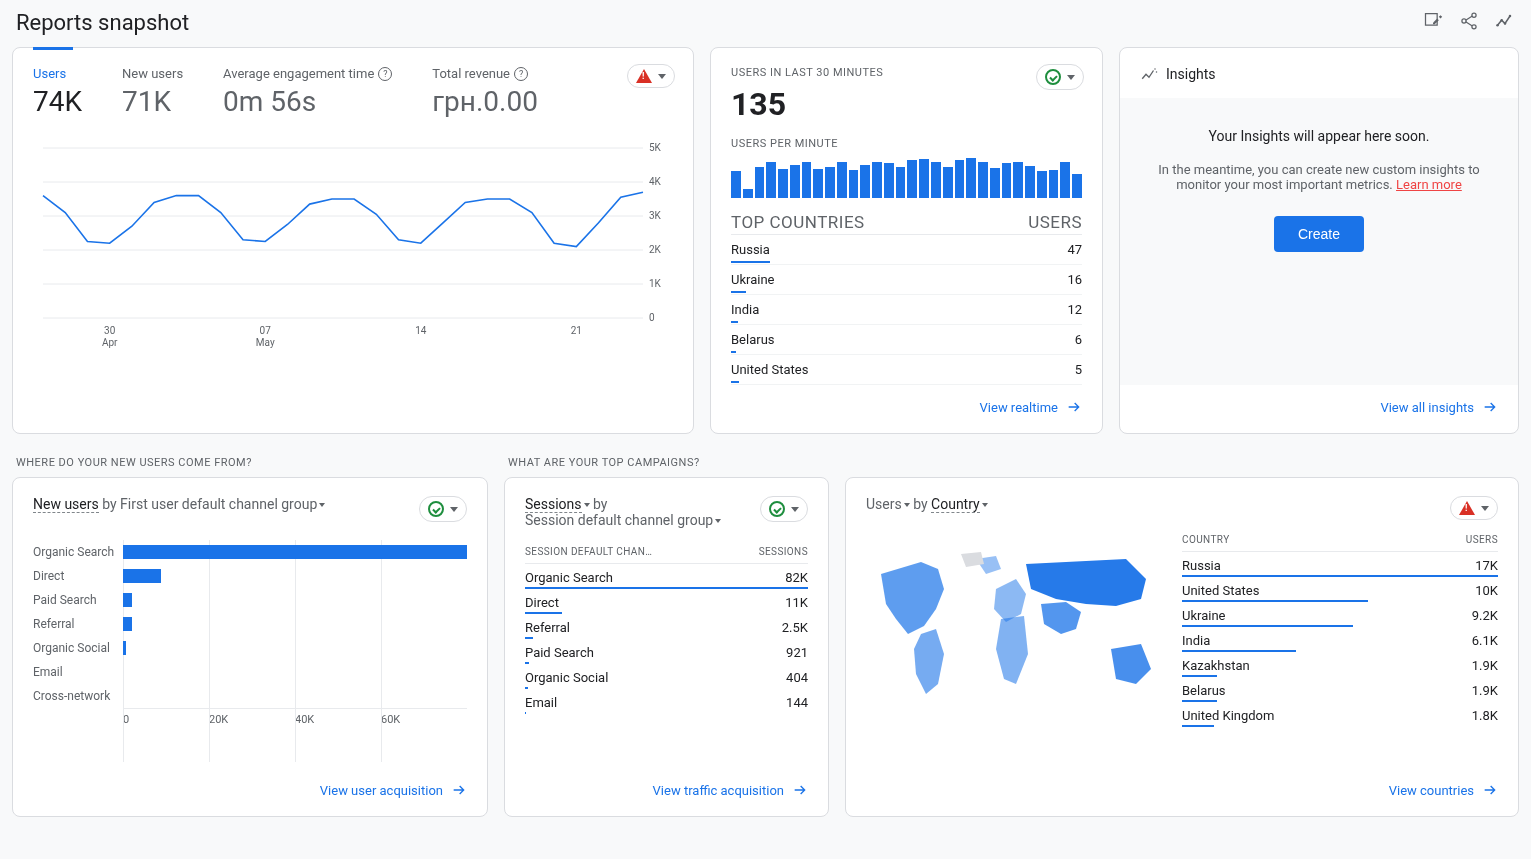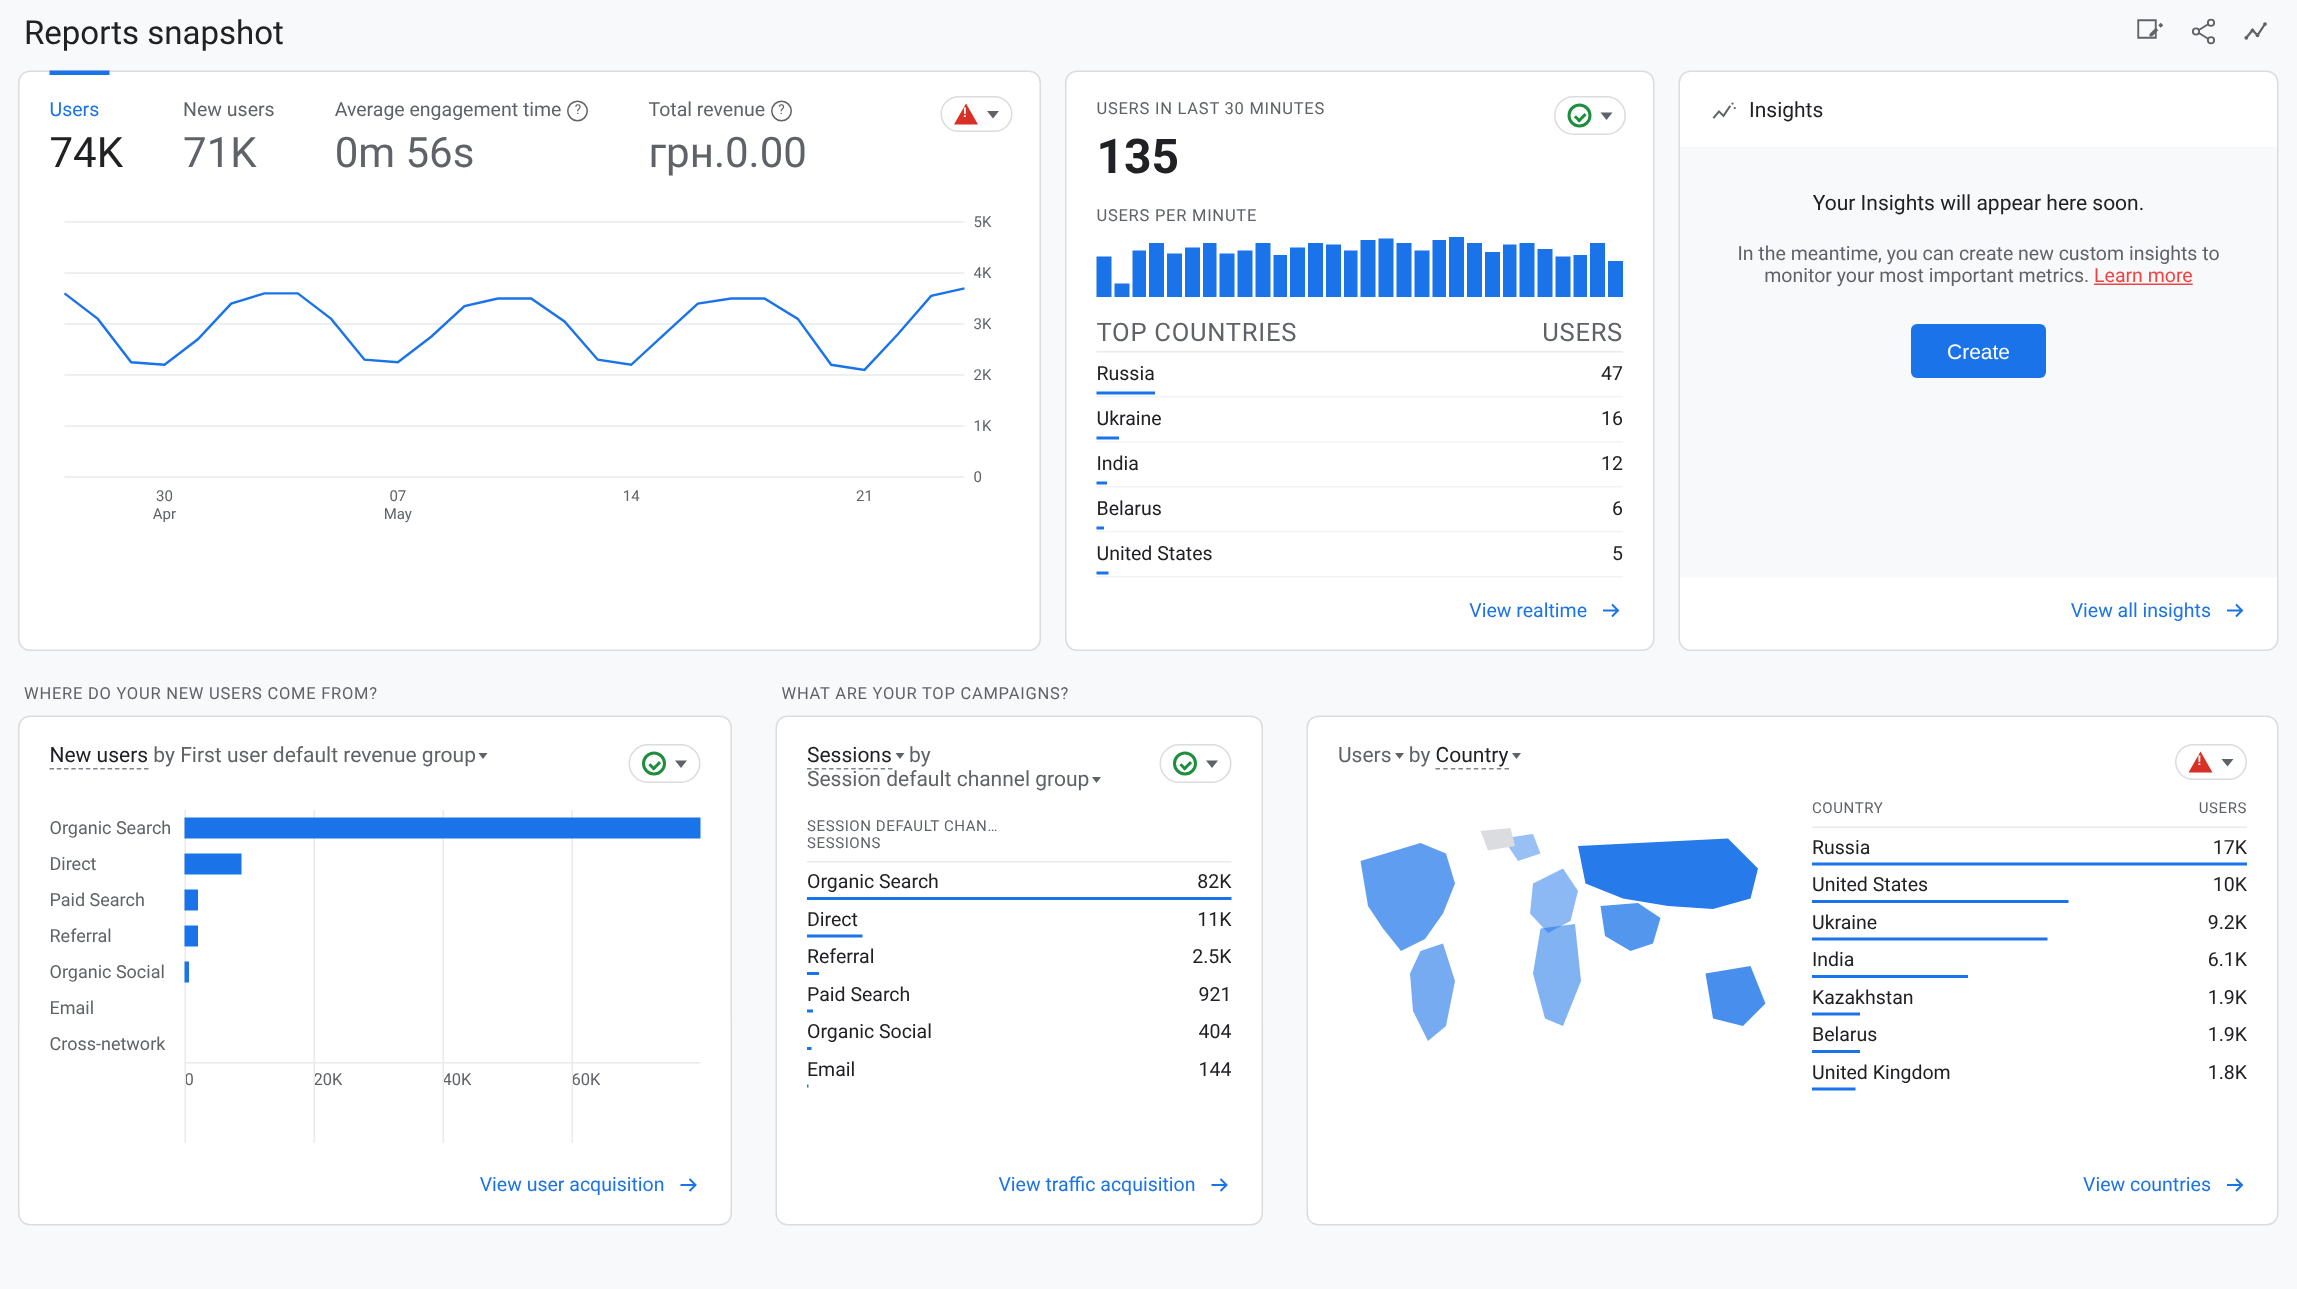--- a/index.html
+++ b/index.html
@@ -47,21 +47,21 @@
 .arrow-icon { width: 16px; height: 16px; }
 
 .insights-head { display: flex; align-items: flex-start; gap: 8px; font-size: 14px; color: #202124; }
 .insights-body { flex: 1; background: #f8f9fa; margin: 14px -20px 0 -20px; padding: 30px 24px; text-align: center; display: flex; flex-direction: column; align-items: center; }
 .insights-msg1 { font-size: 14px; margin-bottom: 18px; }
 .insights-msg2 { font-size: 13px; color: #5f6368; margin-bottom: 24px; }
 .insights-msg2 a { color: #ef4444; }
 .btn-primary { background: #1a73e8; color: #fff; border: none; padding: 10px 24px; border-radius: 4px; font-size: 14px; cursor: pointer; }
 
 .section-label { font-size: 11px; color: #5f6368; letter-spacing: 0.5px; text-transform: uppercase; margin: 0 0 8px 4px; }
-.row2 { display: flex; gap: 29px; }
+.row2 { display: flex; gap: 16px; }
 .row2 > div:first-child { flex: 0 0 476px; }
 .row2 > div:nth-child(2) { flex: 0 0 325px; }
 .row2 > div:nth-child(3) { flex: 1; }
 .row2 .card { height: 340px; display: flex; flex-direction: column; }
 
 .card-title-row { display: flex; justify-content: space-between; align-items: flex-start; }
 .card-title { font-size: 14px; color: #202124; }
 .card-title .primary-dim { color: #5f6368; }
 .card-title .metric-selector { border-bottom: 1px dashed #80868b; cursor: pointer; }
 .tiny-caret { display: inline-block; width: 0; height: 0; border-left: 3px solid transparent; border-right: 3px solid transparent; border-top: 4px solid #5f6368; vertical-align: middle; margin-left: 2px; }
@@ -69,21 +69,21 @@
 .hbar-chart { flex: 1; margin-top: 18px; position: relative; }
 .hbar-row { display: flex; align-items: center; height: 24px; font-size: 12px; color: #5f6368; }
 .hbar-label { width: 90px; }
 .hbar-track { flex: 1; height: 18px; position: relative; }
 .hbar-fill { position: absolute; left: 0; top: 2px; bottom: 2px; background: #1a73e8; }
 .hbar-axis { display: flex; margin-left: 90px; font-size: 11px; color: #5f6368; border-top: 1px solid #e8eaed; padding-top: 4px; }
 .hbar-axis span { flex: 1; text-align: left; }
 .hbar-grid { position: absolute; left: 90px; right: 0; top: 0; bottom: 20px; display: flex; pointer-events: none; }
 .hbar-grid div { flex: 1; border-left: 1px solid #e8eaed; }
 
-.sess-table-head { display: flex; justify-content: space-between; font-size: 10px; color: #5f6368; text-transform: uppercase; letter-spacing: 0.4px; padding: 8px 0 6px 0; border-bottom: 1px solid #e8eaed; margin-top: 10px; flex-direction: column; }
+.sess-table-head { display: flex; justify-content: space-between; font-size: 10px; color: #5f6368; text-transform: uppercase; letter-spacing: 0.4px; padding: 8px 0 6px 0; border-bottom: 1px solid #e8eaed; margin-top: 10px; }
 .sess-row { display: flex; justify-content: space-between; font-size: 13px; padding: 6px 0 4px 0; position: relative; }
 .sess-row::after { content:""; position:absolute; left:0; bottom:0; height:2px; background:#1a73e8; }
 
 .map-card-body { display: flex; gap: 16px; flex: 1; margin-top: 14px; }
 .map-area { flex: 0 0 300px; }
 .map-table { flex: 1; }
 .map-table-head { display: flex; justify-content: space-between; font-size: 10px; color: #5f6368; text-transform: uppercase; letter-spacing: 0.4px; padding-bottom: 6px; border-bottom: 1px solid #e8eaed; }
 .map-row { display: flex; justify-content: space-between; font-size: 13px; padding: 6px 0 4px 0; position: relative; }
 .map-row::after { content:""; position:absolute; left:0; bottom:0; height:2px; background:#1a73e8; }
 .card-link-bottom { margin-top: auto; }
@@ -269,21 +269,21 @@
       </div>
     </div>
   </div>
 
   <div class="row2">
     <div>
       <div class="section-label">WHERE DO YOUR NEW USERS COME FROM?</div>
       <div class="card">
         <div class="card-title-row">
           <div class="card-title">
-            <span class="metric-selector">New users</span><span class="primary-dim"> by </span><span class="primary-dim">First user default revenue group</span><span class="tiny-caret"></span>
+            <span class="metric-selector">New users</span><span class="primary-dim"> by </span><span class="primary-dim">First user default channel group</span><span class="tiny-caret"></span>
           </div>
           <div class="status-chip" style="position:static">
               <span class="chip-icon-ok"></span>
               <span class="chip-caret"></span>
             </div>
         </div>
         <div class="hbar-chart" id="hbar-chart">
           <div class="hbar-grid">
               <div></div>
               <div></div>

